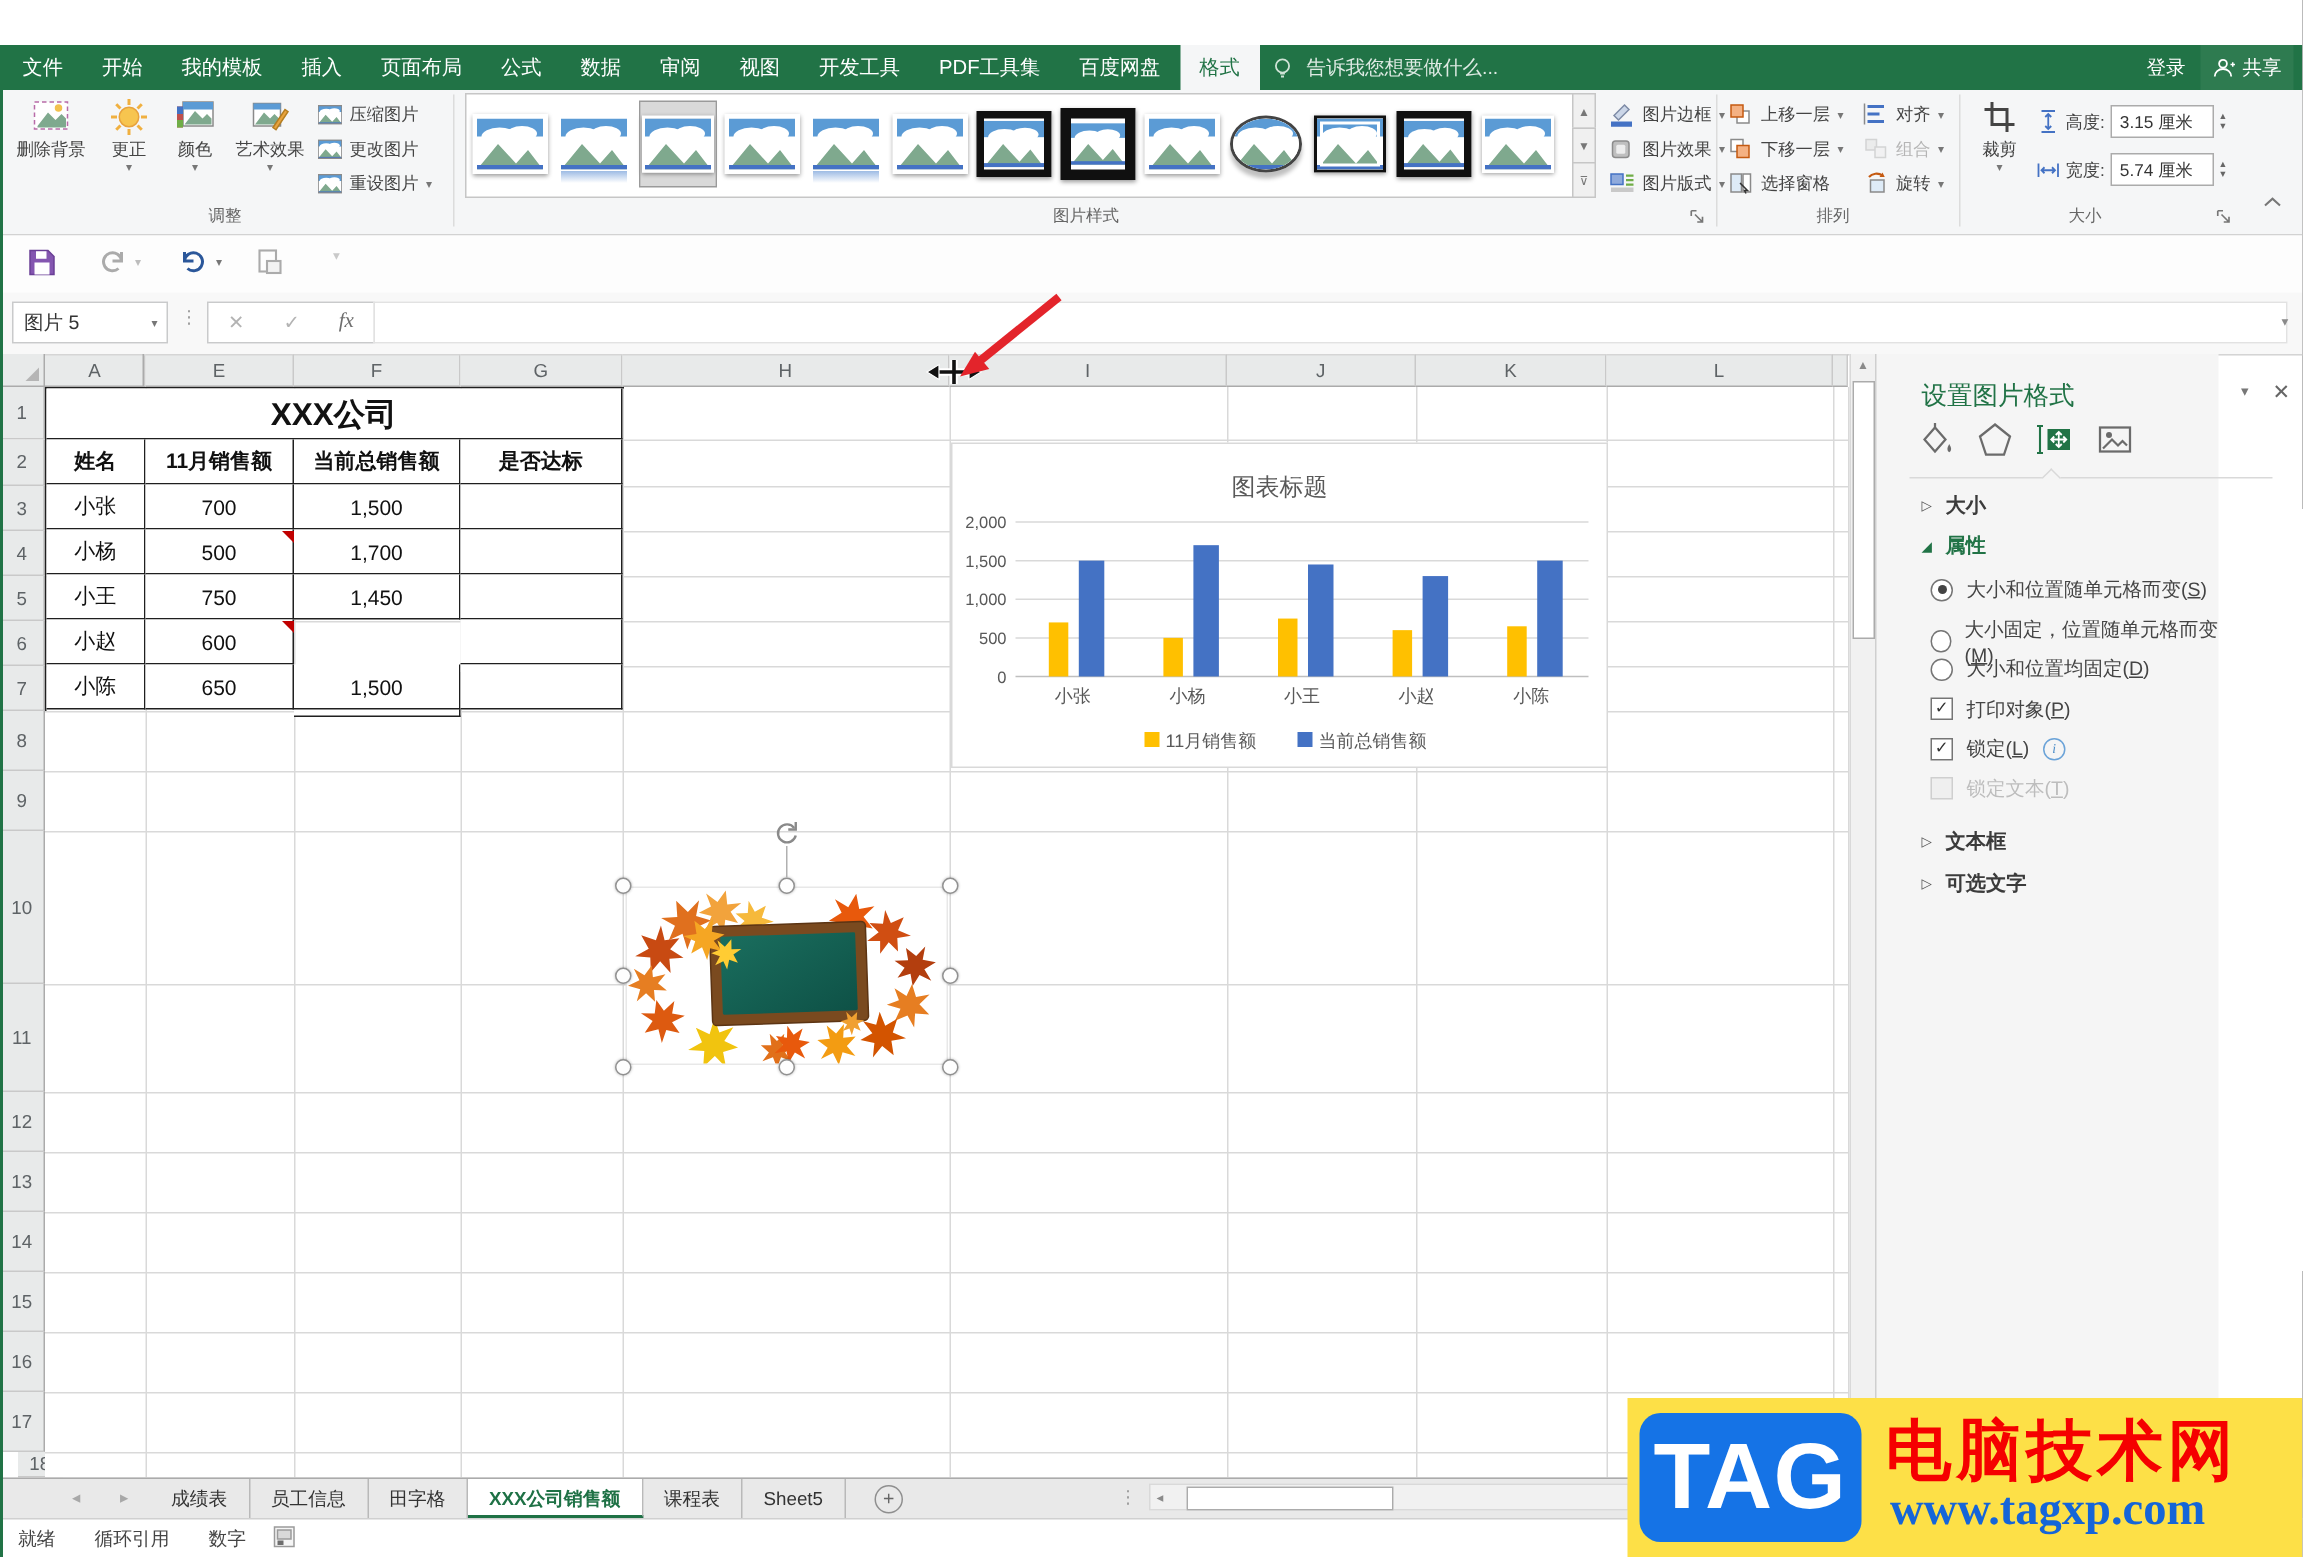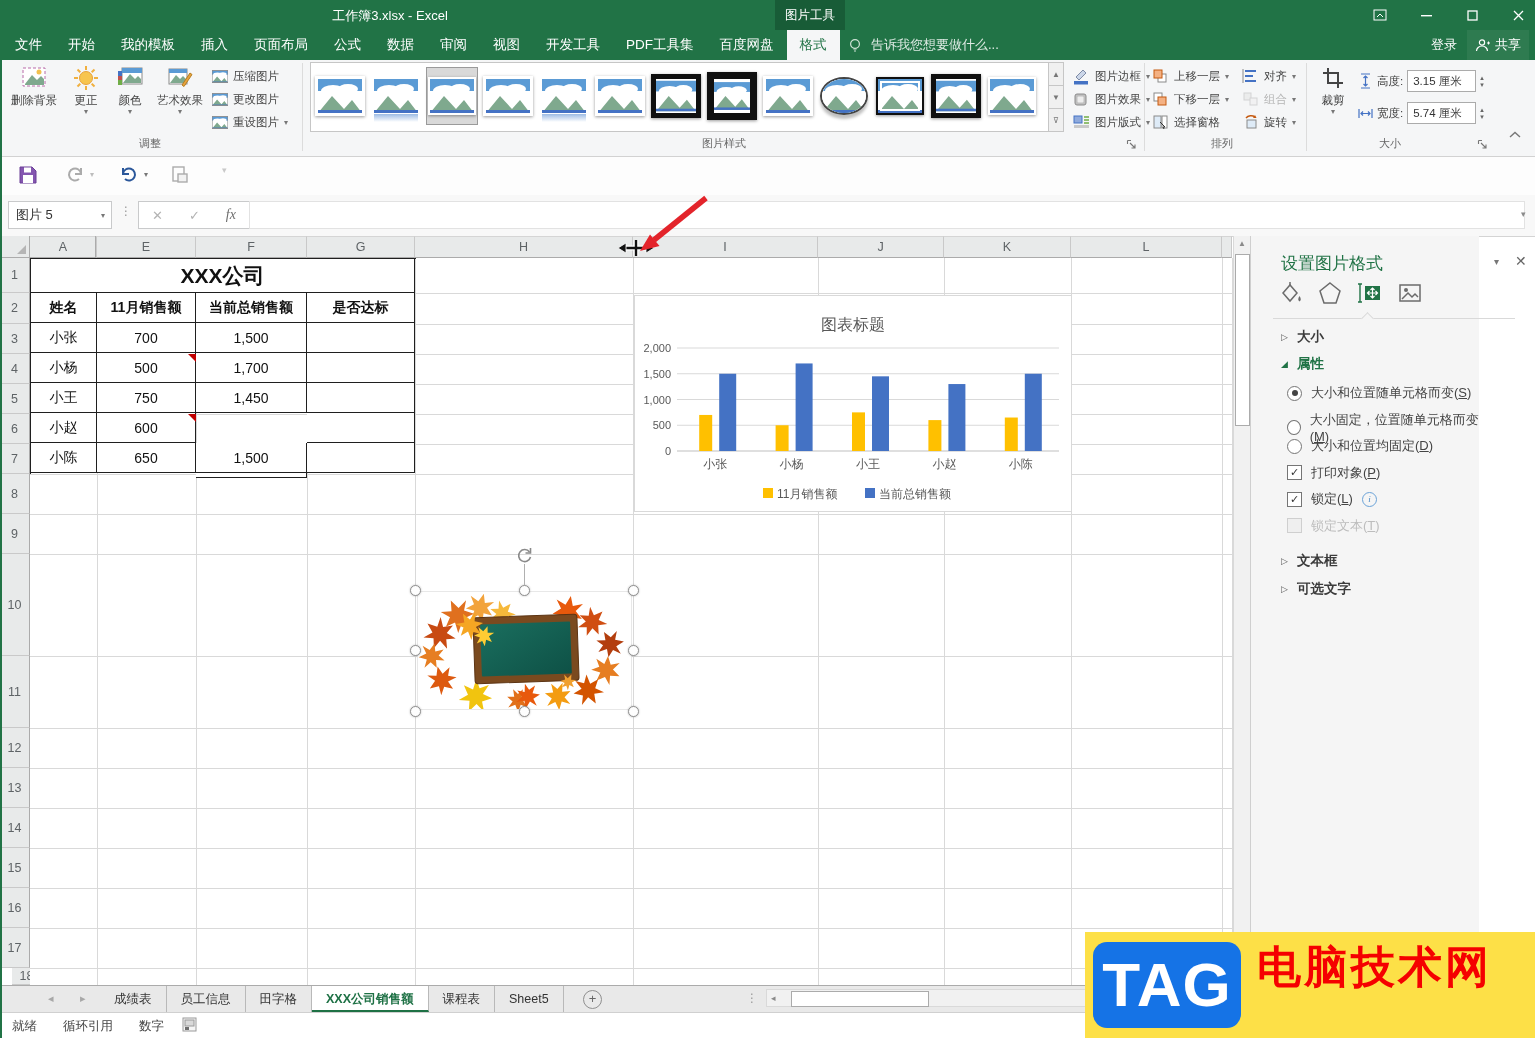--- a/index.html
+++ b/index.html
@@ -95,45 +95,20 @@
       <ellipse cx="30" cy="10" rx="10" ry="5" fill="#fff"></ellipse>
       <path d="M0,34 L14,17 L26,30 L34,21 L44,34 Z" fill="#7FA98E"></path>
       <rect y="31" width="44" height="3" fill="#4472C4"></rect>
     </symbol>
     <symbol id="maple" viewBox="-12 -12 24 24">
       <path d="M0,-11 L2.5,-4.5 L9,-7 L5,-1.5 L10,3 L3.5,3 L4.5,10 L0,5.5 L-4.5,10 L-3.5,3 L-10,3 L-5,-1.5 L-9,-7 L-2.5,-4.5 Z"></path>
     </symbol>
   </defs>
     </svg>
 
-  <div id="titlebar">
-    <span id="title">工作簿3.xlsx - Excel</span>
-    <span id="ctxbadge">图片工具</span>
-    <span class="winbtn" style="right:138px">
-        <svg width="14" height="12">
-          <rect x="1" y="1" width="12" height="10" fill="none" stroke="#fff"></rect>
-          <path d="M4,8 L7,5 L10,8" fill="none" stroke="#fff"></path>
-        </svg>
-      </span>
-    <span class="winbtn" style="right:92px">
-        <svg width="11" height="11">
-          <rect x="0" y="5" width="11" height="1.4" fill="#fff"></rect>
-        </svg>
-      </span>
-    <span class="winbtn" style="right:46px">
-        <svg width="11" height="11">
-          <rect x="1" y="1" width="9" height="9" fill="none" stroke="#fff" stroke-width="1.3"></rect>
-        </svg>
-      </span>
-    <span class="winbtn" style="right:0">
-        <svg width="11" height="11">
-          <path d="M1,1 L10,10 M10,1 L1,10" stroke="#fff" stroke-width="1.3"></path>
-        </svg>
-      </span>
-  </div>
 
   <div id="menurow">
     <div id="menu-tabs">
         <div class="menutab">文件</div>
         <div class="menutab">开始</div>
         <div class="menutab">我的模板</div>
         <div class="menutab">插入</div>
         <div class="menutab">页面布局</div>
         <div class="menutab">公式</div>
         <div class="menutab">数据</div>
@@ -786,16 +761,17 @@
       </div>
     <div class="tp-sechdr" style="top:344px">
         <span class="tp-arrow">▷</span>
         <span>可选文字</span>
       </div>
   </div>
 
   <div id="watermark">
     <div id="wm-logo">TAG</div>
     <div id="wm-title">电脑技术网</div>
+    <div id="wm-url">www.tagxp.com</div>
   </div>
 
   <div class="abs" style="left:0;top:60px;width:2px;height:978px;background:#217346;z-index:55"></div>
 </div>
 
 </body></html>

